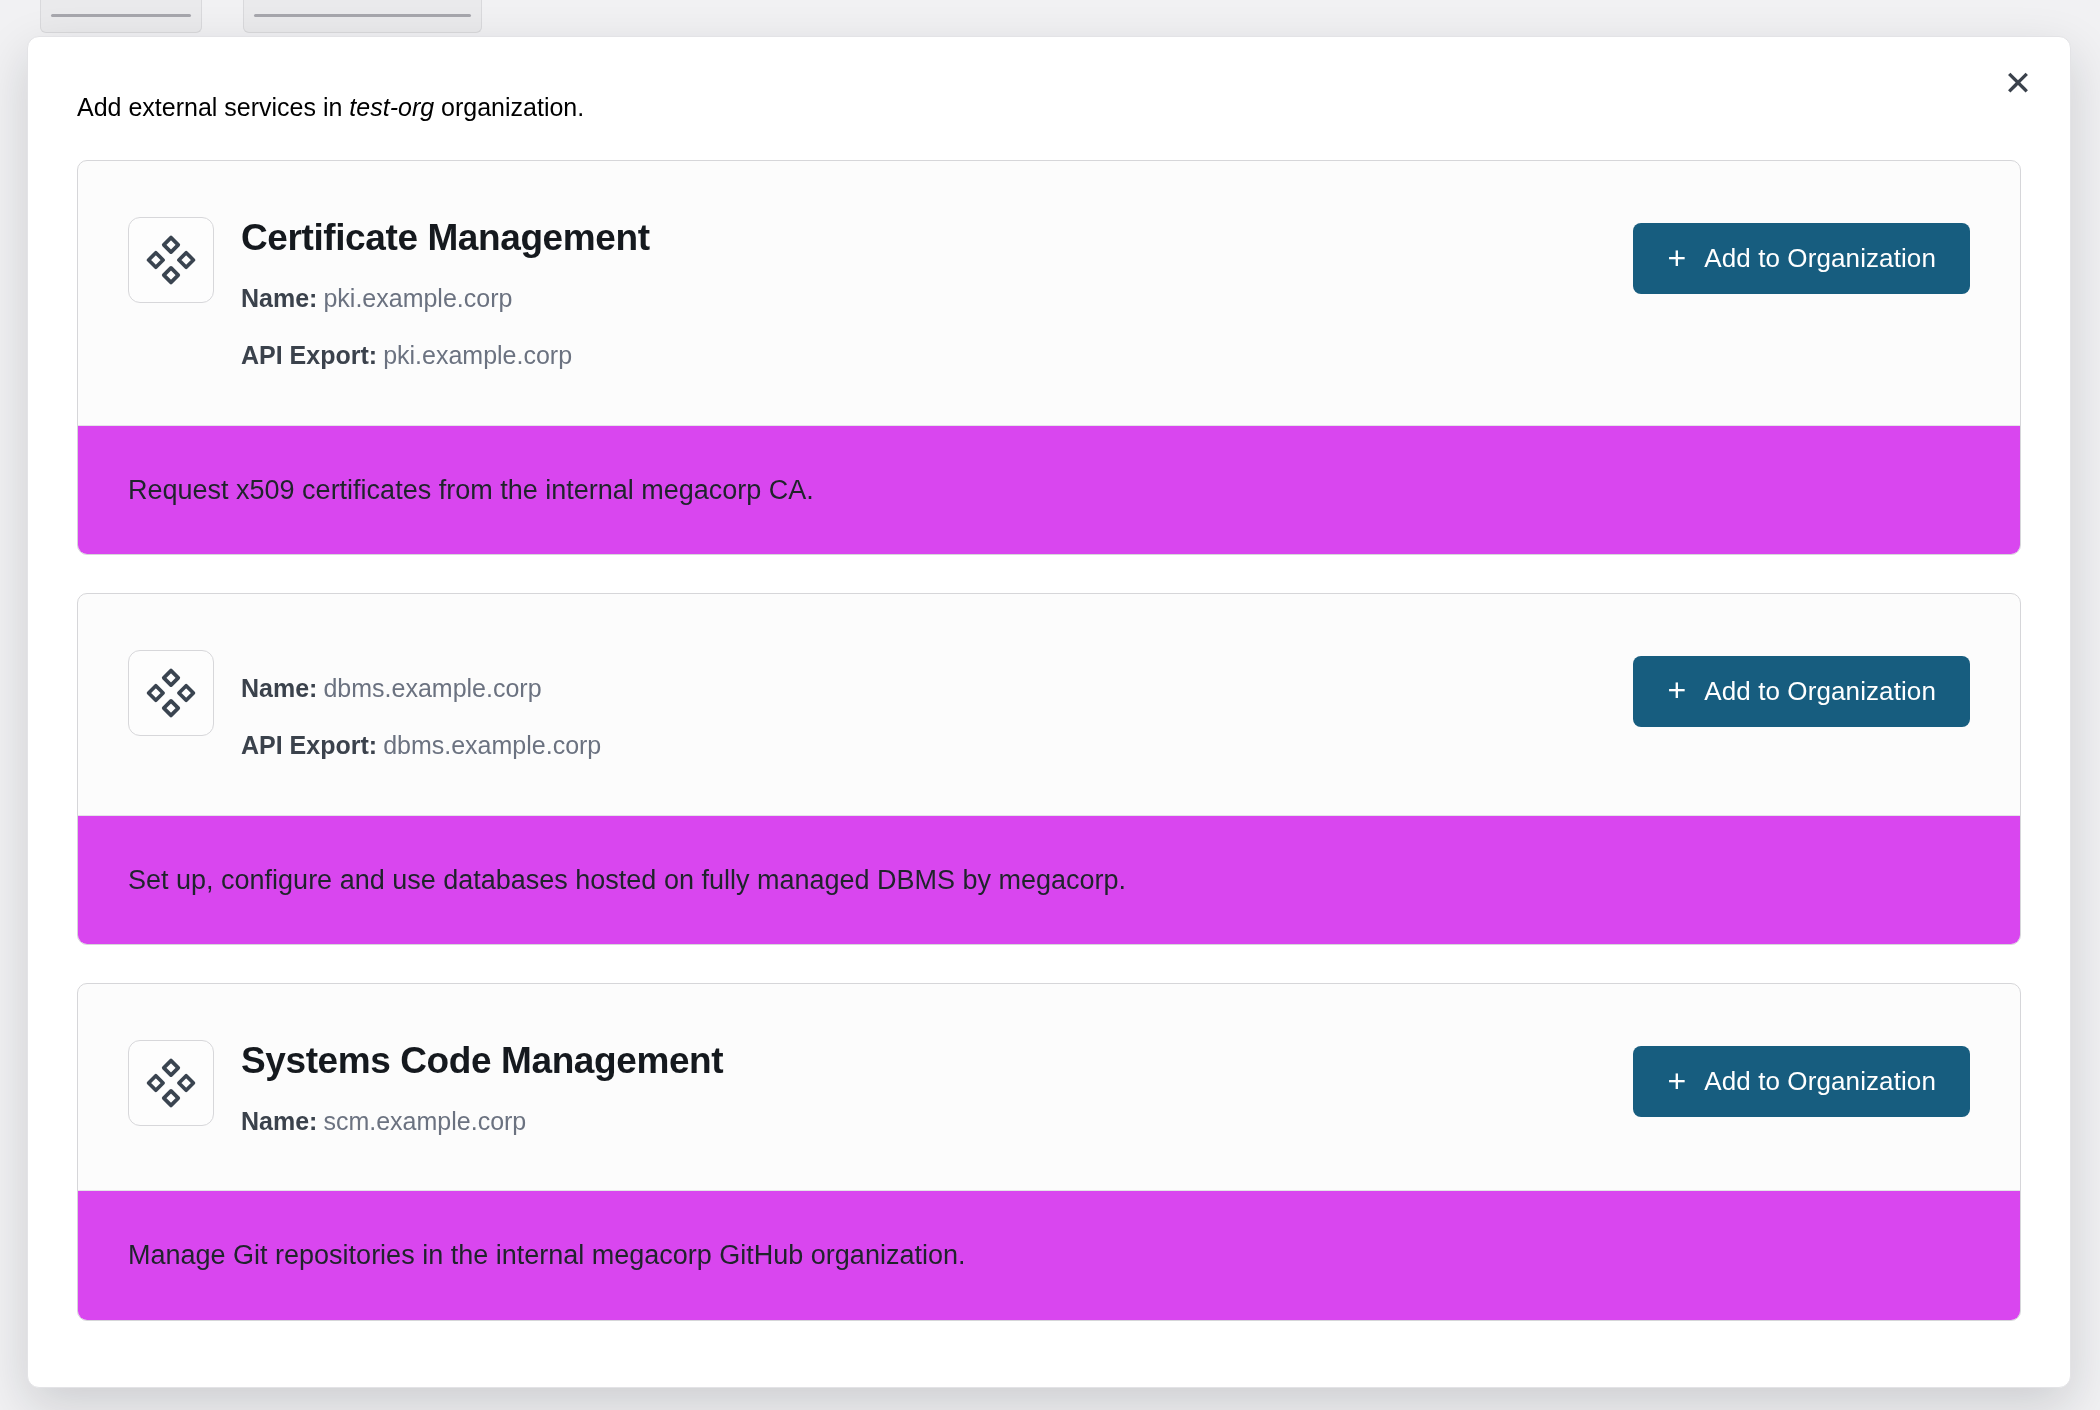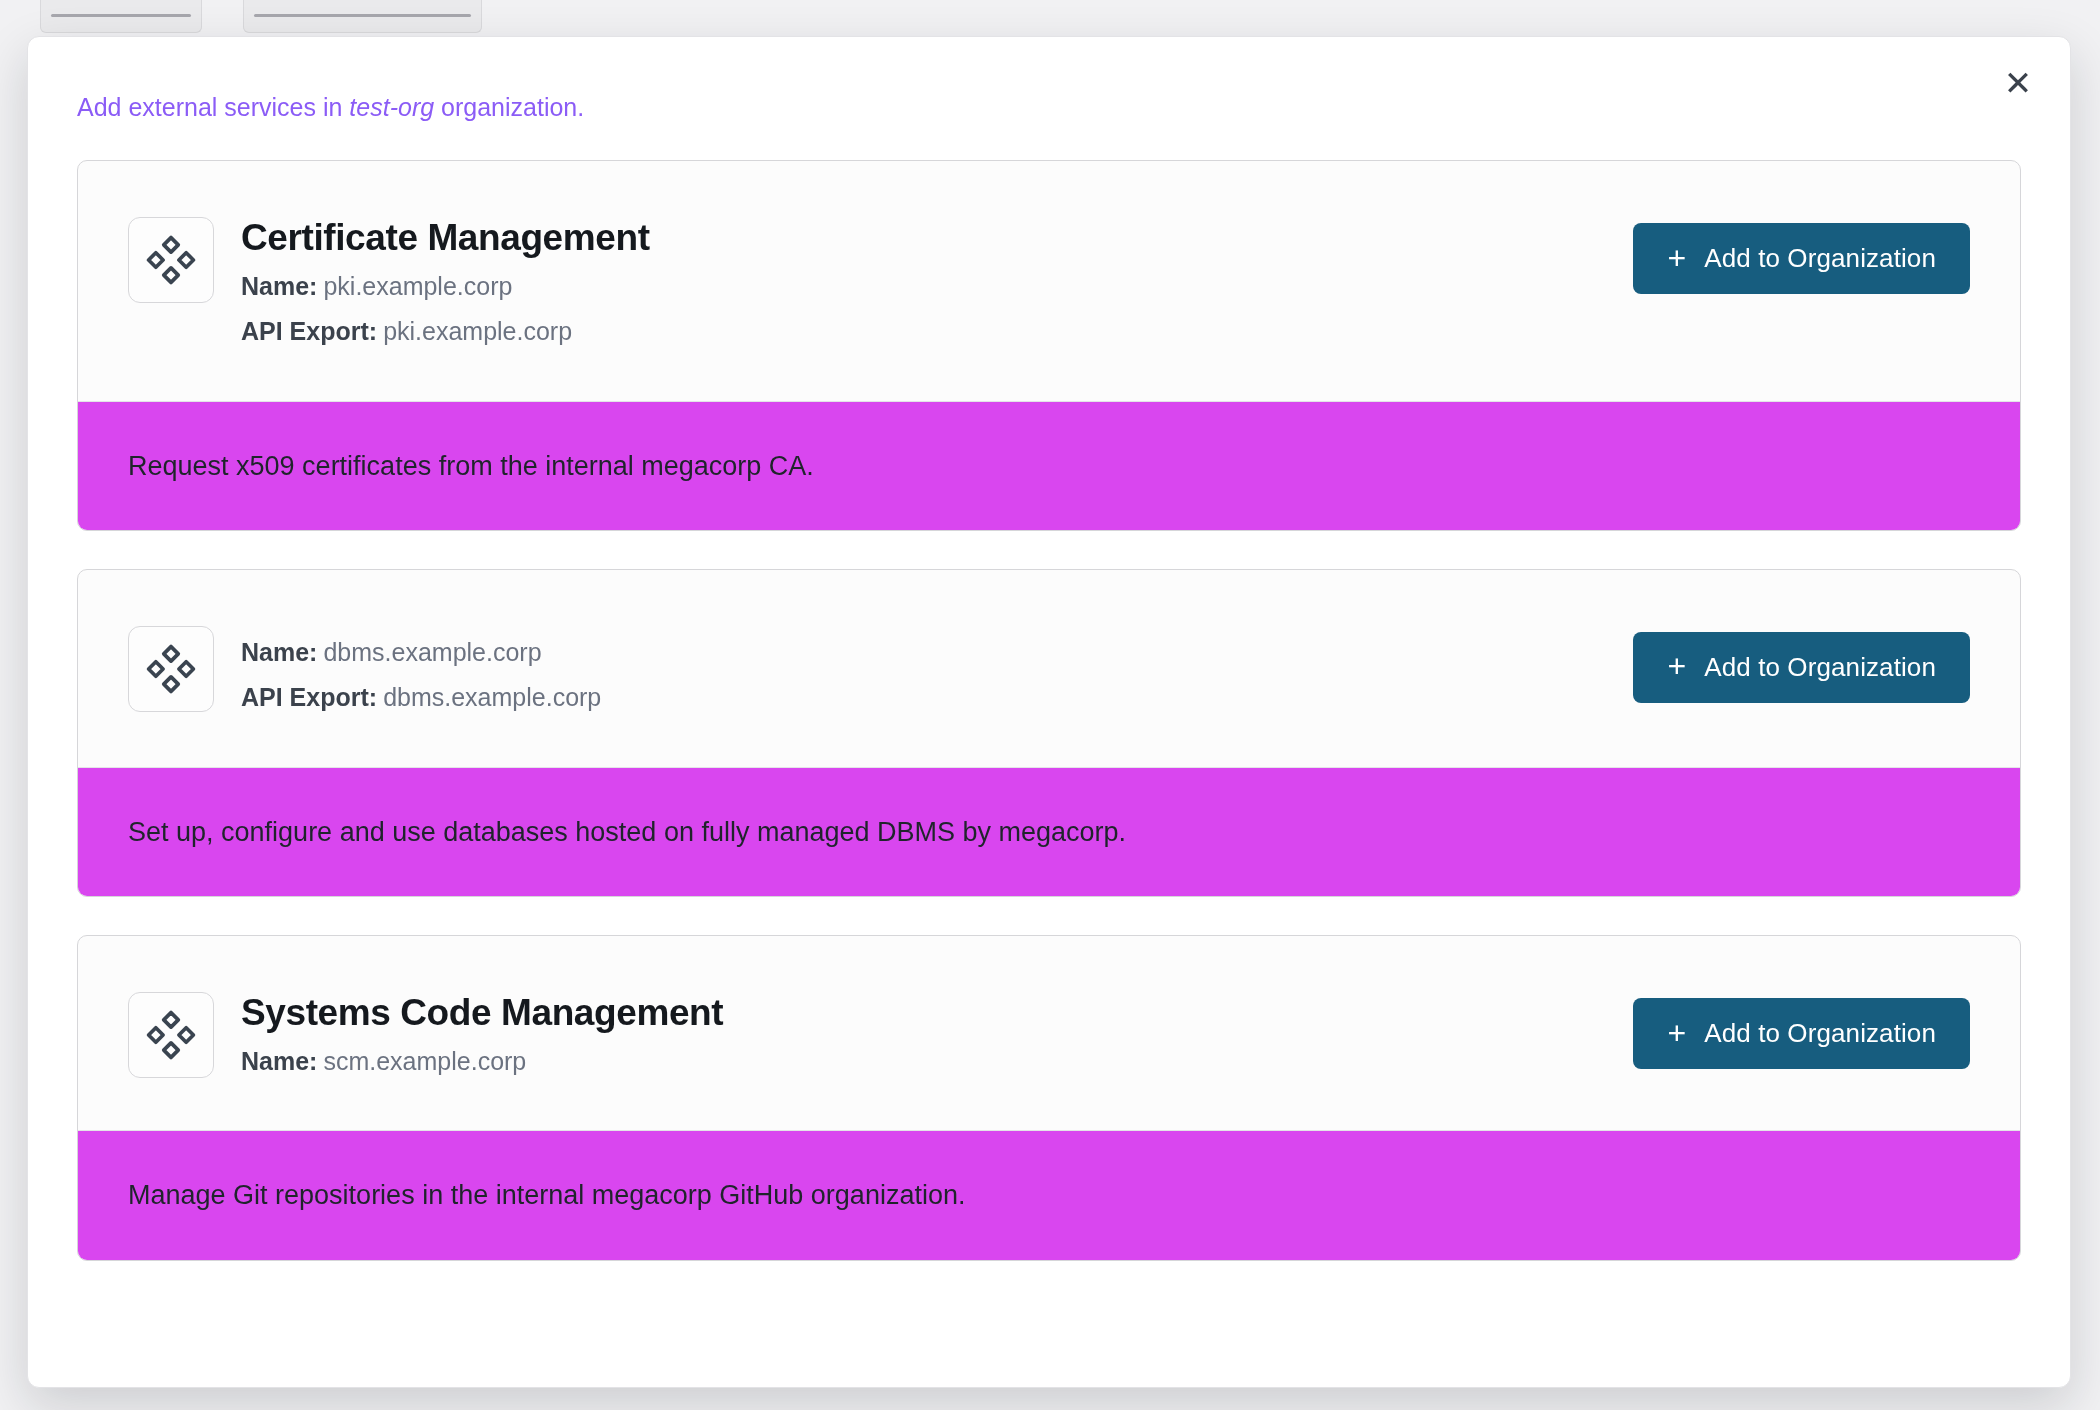--- a/index.html
+++ b/index.html
@@ -34,21 +34,21 @@
     position:absolute;top:24px;right:30px;width:44px;height:44px;
     display:flex;align-items:center;justify-content:center;
     font-size:34px;line-height:1;color:#3b424c;cursor:pointer;
     background:none;border:none;padding:0;font-family:inherit;
   }
   .modal-title{
     font-size:34px;font-weight:700;color:#101418;letter-spacing:-0.2px;
     margin:0;
   }
   .modal-subtitle{
-    margin-top:14px;font-size:25px;color:#8b5cf6;
+    margin-top:14px;font-size:25px;color:#000000;
   }
   .modal-subtitle .org{font-style:italic;}
 
   
   .cards{margin-top:38px;display:flex;flex-direction:column;gap:38px;}
   .card{
     border:1px solid #d6d6d9;border-radius:10px;background:#fcfcfc;
     overflow:hidden;
   }
   .card-header{
@@ -59,21 +59,21 @@
     width:86px;height:86px;flex:0 0 86px;box-sizing:border-box;
     border:1px solid #d7d7da;border-radius:12px;background:#fdfdfd;
     display:flex;align-items:center;justify-content:center;
   }
   .icon-box svg{width:56px;height:56px;}
   .head-text{min-width:0;}
   .service-title{
     font-size:37px;font-weight:700;color:#15191e;letter-spacing:-0.4px;
     line-height:1.15;margin:0;
   }
-  .meta{font-size:25px;line-height:1.5;margin-top:8px;color:#6b7280;}
+  .meta{font-size:25px;line-height:1.5;margin-top:20px;color:#6b7280;}
   .meta .lbl{font-weight:700;color:#3b424c;margin-right:6px;}
   .add-btn{
     margin-left:auto;margin-top:6px;flex:0 0 auto;
     display:flex;align-items:center;gap:18px;
     height:71px;padding:0 34px;border:none;border-radius:8px;
     background:var(--accent,#175d7f);color:#ffffff;
     font-size:26px;font-weight:500;font-family:inherit;cursor:pointer;
     letter-spacing:0.1px;
   }
   .add-btn .plus{font-size:32px;font-weight:400;line-height:1;margin-top:-2px;}

